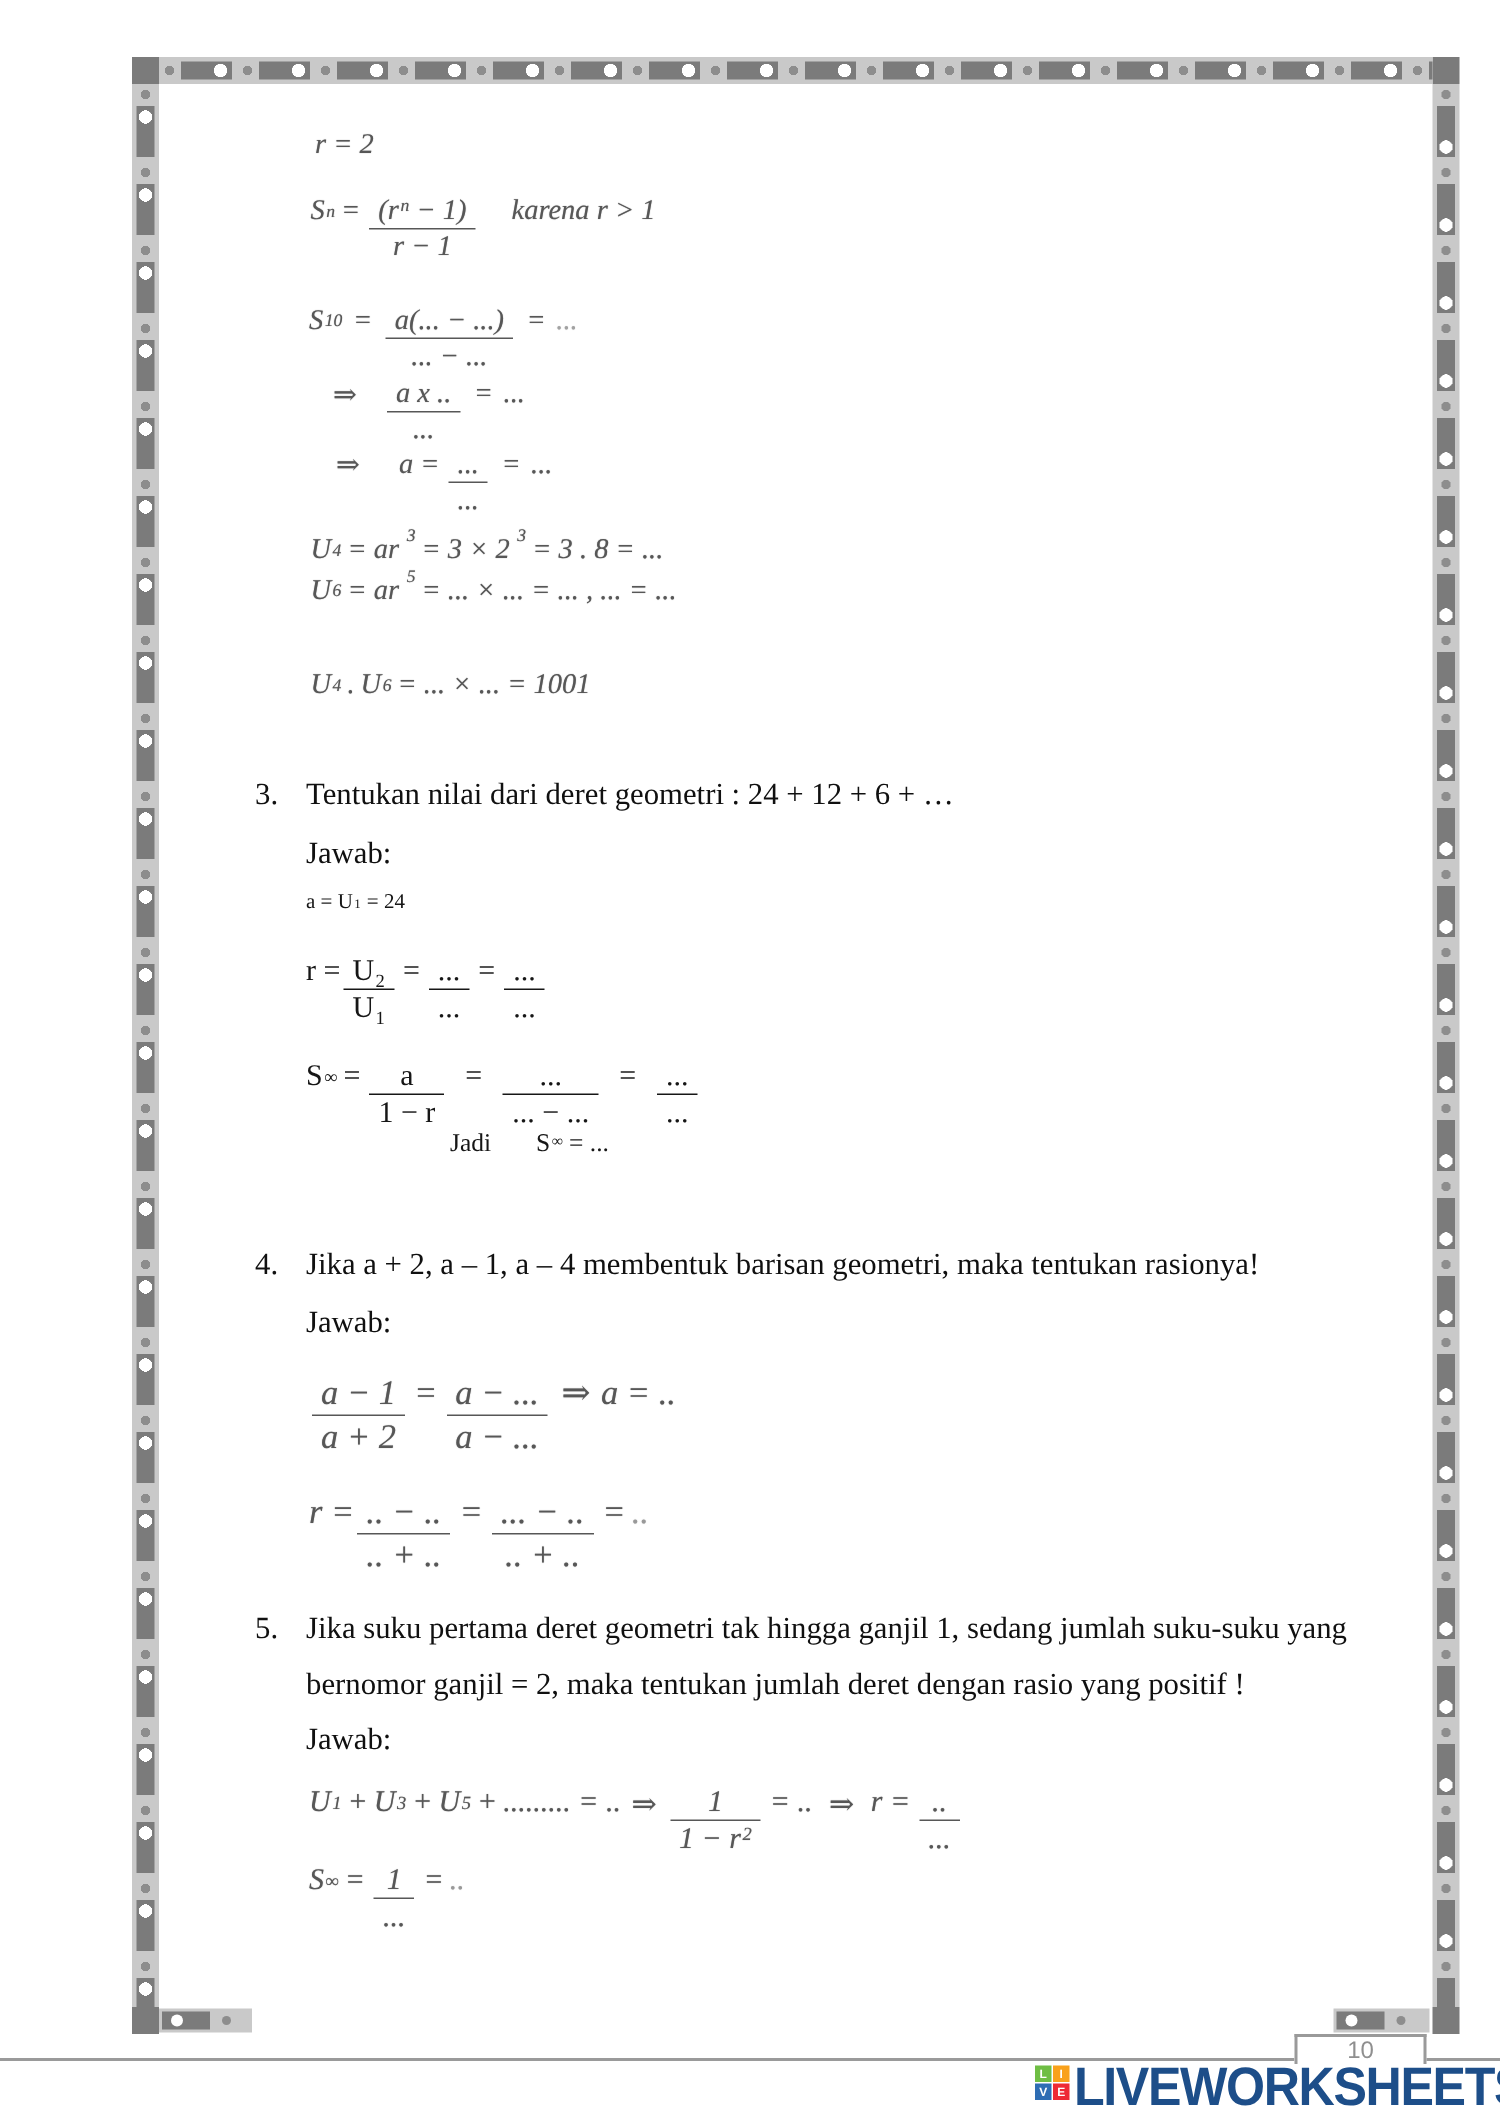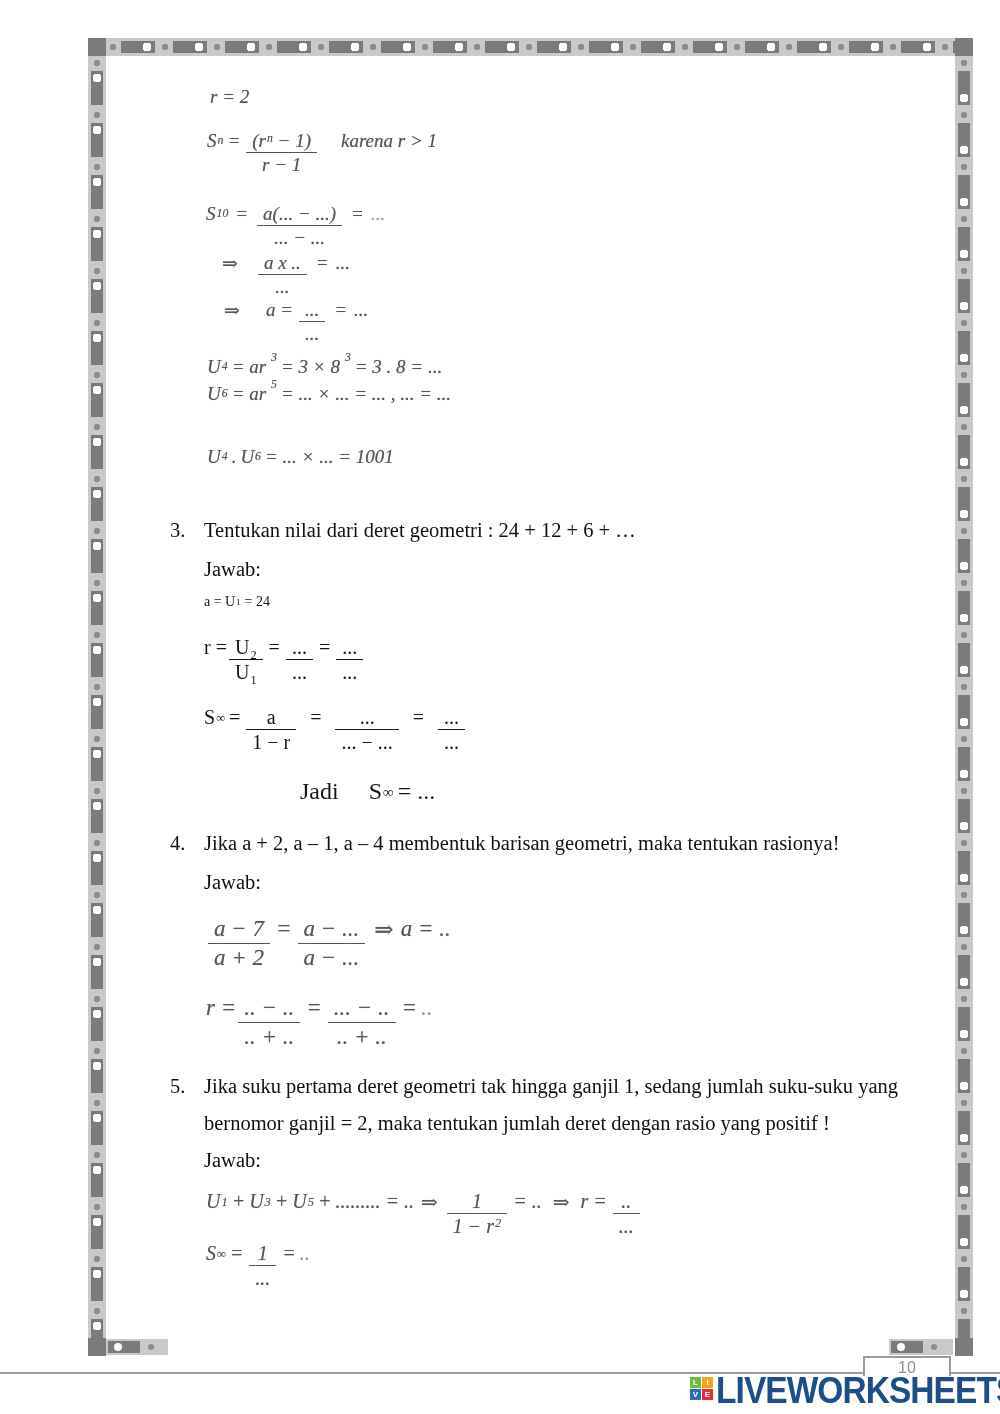--- a/index.html
+++ b/index.html
@@ -132,21 +132,21 @@
     </span>
     <span class="gap14">=</span>
     <span>...</span>
   </div>
 
   <div class="fline scan" style="left:207px;top:356px;font-size:19px;">
     <span>U</span>
       <span class="sub">4</span>
     <span class="gap8">= ar</span>
       <span class="sup">3</span>
-    <span class="gap8">= 3 × 8</span>
+    <span class="gap8">= 3 × 2</span>
       <span class="sup">3</span>
     <span class="gap8">= 3 . 8 = ...</span>
   </div>
 
   <div class="fline scan" style="left:207px;top:383px;font-size:19px;">
     <span>U</span>
       <span class="sub">6</span>
     <span class="gap8">= ar</span>
       <span class="sup">5</span>
     <span class="gap8">= ... × ... = ... , ... = ...</span>
@@ -203,36 +203,36 @@
       <span class="num">...</span>
       <span class="den">... − ...</span>
     </span>
     <span style="margin:0 12px;">=</span>
     <span class="frac">
       <span class="num">...</span>
       <span class="den">...</span>
     </span>
   </div>
 
-  <div class="fline crisp" style="left:300px;top:778px;font-size:24px;">
+  <div class="fline crisp" style="left:300px;top:752px;font-size:17px;">
     <span style="margin-right:30px;">Jadi</span>
     <span>S</span>
       <span class="sub">∞</span>
     <span class="gap8">= ...</span>
   </div>
 
   <div class="itemrow" style="left:170px;top:832px;">
     <span class="no">4.</span>
     <span>Jika a + 2, a – 1, a – 4 membentuk barisan geometri, maka tentukan rasionya!</span>
   </div>
   <div class="plain" style="left:204px;top:871px;">Jawab:</div>
 
   <div class="fline scan" style="left:206px;top:916px;font-size:23px;">
     <span class="frac">
-      <span class="num">a − 7</span>
+      <span class="num">a − 1</span>
       <span class="den">a + 2</span>
     </span>
     <span class="gap8">=</span>
     <span class="frac">
       <span class="num">a − ...</span>
       <span class="den">a − ...</span>
     </span>
     <span class="gap14">⇒</span>
     <span>a =  ..</span>
   </div>

